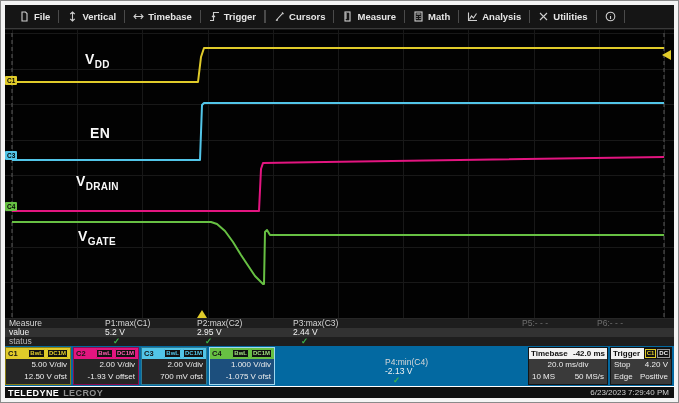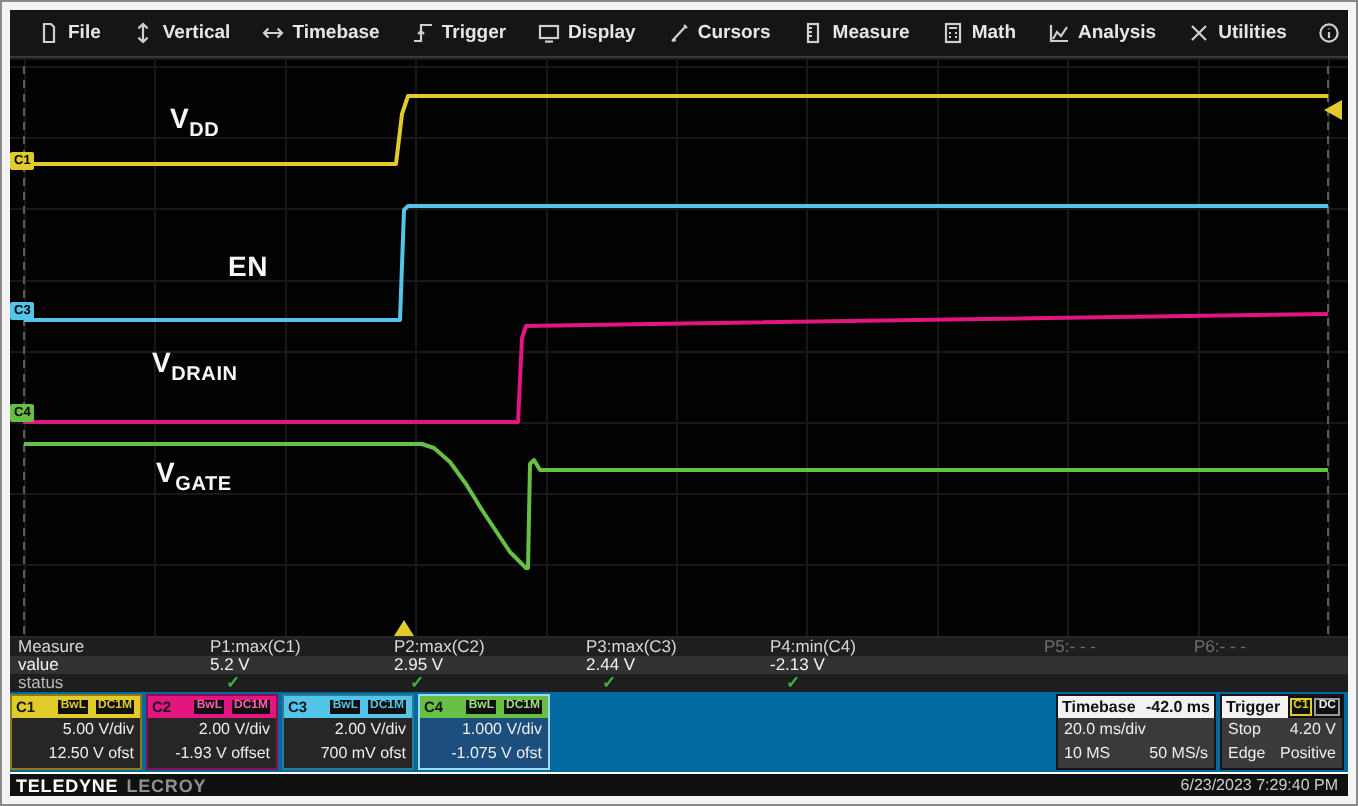--- a/index.html
+++ b/index.html
@@ -18,41 +18,41 @@
   
   .wf{position:absolute;top:24px;left:0;width:669px;height:290px;background-color:#020202;
     background-image:
       repeating-linear-gradient(to right,#181818 0 1px,transparent 1px 65.2px),
       repeating-linear-gradient(to bottom,#181818 0 1px,transparent 1px 35.6px);
     background-position:7px 4px;border-bottom:1px solid #262626;box-sizing:border-box;}
   .wf svg{position:absolute;top:0;left:0;}
   .trace-label{position:absolute;color:#f8f8f8;font-size:14px;font-weight:bold;letter-spacing:0.3px;}
   .trace-label sub{font-size:10px;font-weight:bold;}
   .lbl-vdd{left:80px;top:22px;}
-  .lbl-en{left:85px;top:96px;margin-left:24px;}
+  .lbl-en{left:85px;top:96px;}
   .lbl-vdrain{left:71px;top:144px;}
   .lbl-vgate{left:73px;top:199px;}
   .ch-tag{position:absolute;left:0;height:9px;line-height:9px;font-size:6.5px;font-weight:bold;
     color:#000;padding:0 2px;border-radius:1px;}
   .tag-c1{top:47px;background:#e0cb2a;}
   .tag-c3{top:122px;background:#52c5e8;}
   .tag-c4{top:173px;background:#67c043;}
 
   
   .measure{position:absolute;top:314px;left:0;width:100%;height:27px;}
   .mrow{position:relative;height:9px;font-size:8.5px;line-height:9px;}
   .m-name{background:#1e1e1e;color:#b8b8b8;}
   .m-value{background:#323232;color:#f2f2f2;}
   .m-status{background:#1e1e1e;color:#b8b8b8;}
   .mcell{position:absolute;white-space:nowrap;}
   .col0{left:4px;}
   .col1{left:100px;}
   .col2{left:192px;}
   .col3{left:288px;}
-  .col4{left:380px;}
+  .col4{left:380px;margin-top:39px;}
   .col5{left:477px;}
   .col6{left:552px;}
   .m-name .mcell{color:#d8d8d8;}
   .m-name .dim{color:#6f6f6f;margin-left:40px;}
   .check{color:#3db549;font-weight:bold;padding-left:8px;}
 
   
   .descbar{position:absolute;top:342px;left:0;width:100%;height:38px;}
   .chbox{position:absolute;top:0;width:66px;height:38px;box-sizing:border-box;background:#262626;}
   .chbox .chhead{height:11px;display:flex;align-items:center;gap:2px;padding:0 2px;
@@ -66,21 +66,21 @@
   .box-c4 .chbody{background:#1c4f7d;}
   .chbody{height:25px;}
   .chline{text-align:right;font-size:8px;color:#ededed;line-height:12px;padding:0 3px;white-space:nowrap;}
 
   .tbbox{position:absolute;left:523px;top:0;width:80px;height:38px;background:#3a3a3a;box-sizing:border-box;border:1px solid #151515;}
   .trbox{position:absolute;left:605px;top:0;width:62px;height:38px;background:#3a3a3a;box-sizing:border-box;border:1px solid #151515;}
   .whead{height:11px;background:#f2f2f2;color:#111;font-size:8px;font-weight:bold;
     display:flex;align-items:center;justify-content:space-between;padding:0 2px;box-sizing:border-box;}
   .wbody{font-size:8px;color:#ededed;}
   .wline{display:flex;justify-content:space-between;line-height:12px;padding:0 3px;white-space:nowrap;}
-  .wline.single{justify-content:flex-start;}
+  .wline.single{justify-content:center;}
   .trhead{height:11px;display:flex;align-items:stretch;box-sizing:border-box;background:#101010;}
   .trtitle{flex:1 1 auto;background:#f2f2f2;color:#111;font-size:8px;font-weight:bold;
     display:flex;align-items:center;padding:0 2px;}
   .trbadges{display:flex;align-items:center;gap:1px;padding:0 1px;}
   .tr-badge{font-size:6px;font-weight:bold;line-height:7px;padding:0 1px;background:#101010;}
   .tr-badge.src{color:#e0cb2a;border:1px solid #e0cb2a;}
   .tr-badge.cpl{color:#eee;border:1px solid #999;}
 
   
   .footer{position:absolute;left:0;top:381px;width:100%;height:12px;background:#101010;
@@ -117,27 +117,20 @@
       <span>Timebase</span>
     </div>
     <div class="menu-sep"></div>
     <div class="menu-item">
       <svg class="micon" viewBox="0 0 11 11">
             <path d="M1,9.5 H4.5 V1.5 H10 M4.5,4.5 L3,6 M4.5,4.5 L6,6"></path>
           </svg>
       <span>Trigger</span>
     </div>
     <div class="menu-sep"></div>
-    <div class="menu-item">
-      <svg class="micon" viewBox="0 0 11 11">
-            <rect x="1" y="2" width="9" height="6"></rect>
-            <path d="M3.5,9.8 H7.5"></path>
-          </svg>
-      <span>Display</span>
-    </div>
     <div class="menu-sep"></div>
     <div class="menu-item">
       <svg class="micon" viewBox="0 0 11 11">
             <path d="M2,9.5 L8.8,2.2 M2,9.5 L4,9 M8,1.5 L9.5,3"></path>
           </svg>
       <span>Cursors</span>
     </div>
     <div class="menu-sep"></div>
     <div class="menu-item">
       <svg class="micon" viewBox="0 0 11 11">

